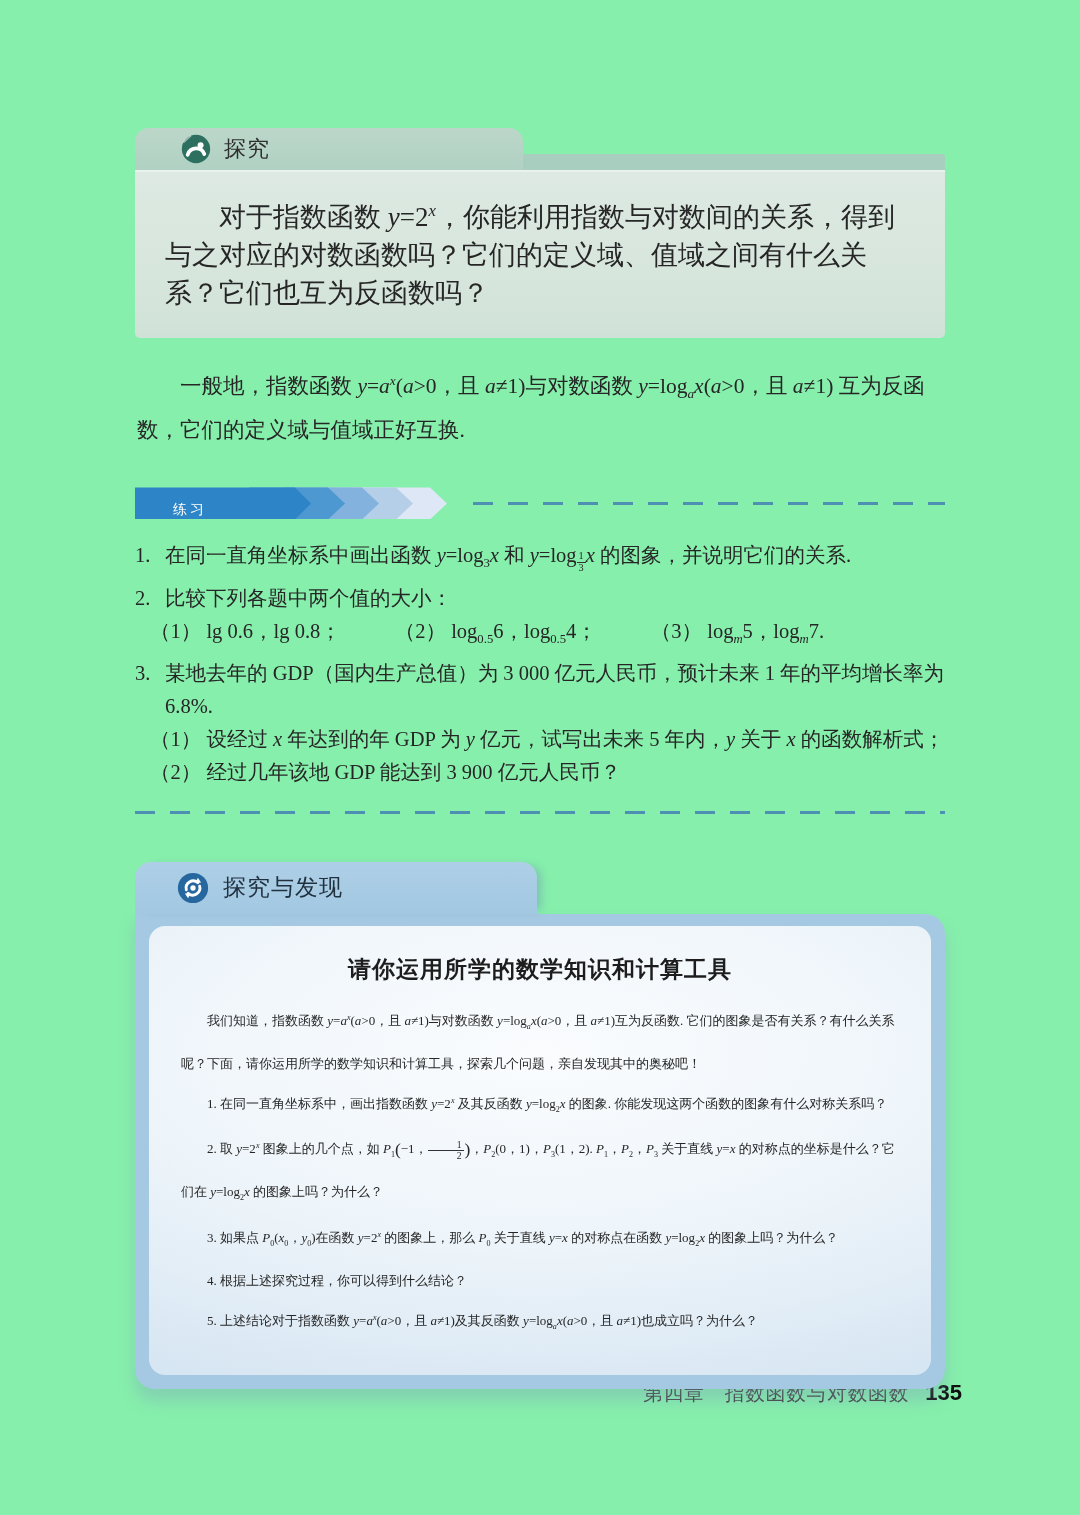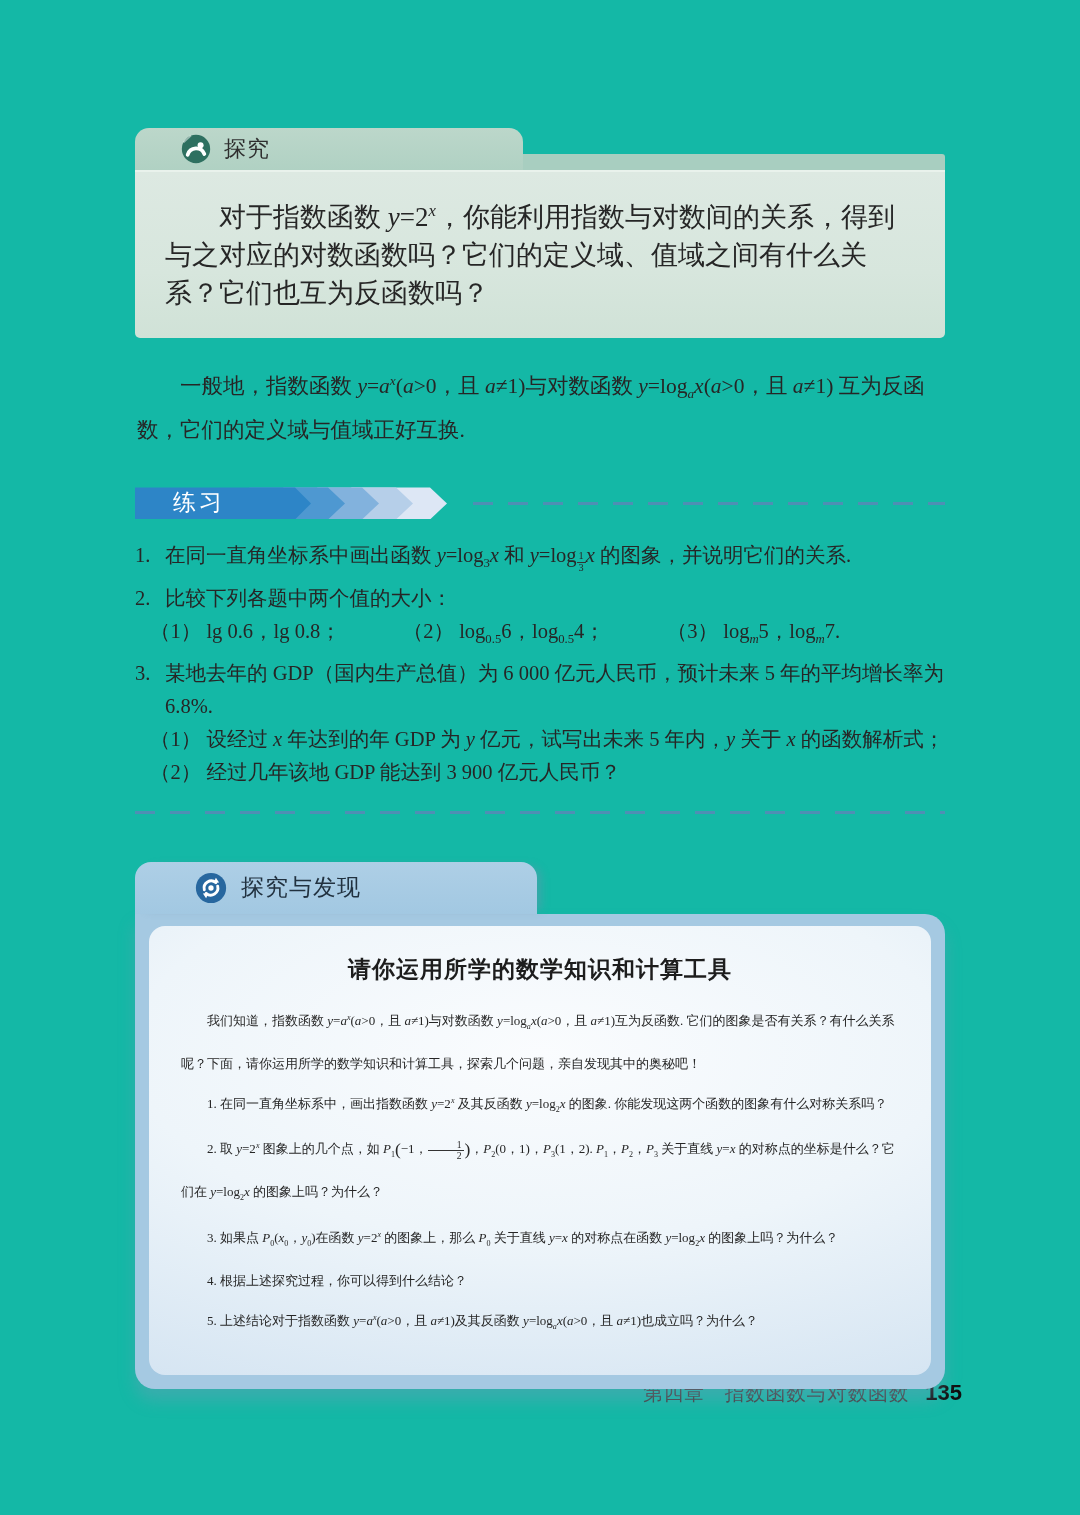--- a/index.html
+++ b/index.html
@@ -1,61 +1,61 @@
 <!DOCTYPE html>
 <html><head>
 <meta charset="utf-8">
 <style>
   html,body{margin:0;padding:0;background:#ffffff;}
-  .page{width:1080px;height:1515px;position:relative;background:#14b8a6;overflow:hidden;
+  .page{width:1080px;height:1515px;position:relative;background:#86efac;overflow:hidden;
         font-family:"Liberation Serif",serif;color:#262626;}
   .content{position:absolute;left:135px;top:128px;width:810px;}
 
   
   .explore-header{display:flex;align-items:flex-end;height:42px;}
   .explore-tab{width:388px;height:42px;background:linear-gradient(180deg,#bcd7ca,#b0d1c3);
                border-radius:14px 14px 0 0;display:flex;align-items:center;padding-left:46px;gap:13px;box-sizing:border-box;}
   .explore-strip{flex:1;height:16px;background:#a8cec0;border-radius:0 3px 0 0;}
   .tab-label{font-family:"Liberation Sans",sans-serif;font-size:22px;color:#2e2e2e;letter-spacing:1px;}
   .explore-body{background:linear-gradient(180deg,#dde9e2 0%,#d7e6dd 60%,#d0e2d7 100%);
                 border-top:2px solid #e9f2ec;border-radius:0 0 5px 5px;padding:20px 30px 26px;box-sizing:border-box;}
   .explore-body p{margin:0;font-size:27px;line-height:38px;text-indent:2em;}
 
   
   .main-para{margin:24px 2px 0;font-size:21.5px;line-height:37px;text-indent:2em;}
 
   
   .practice-header{margin-top:38px;display:flex;align-items:center;height:32px;}
   .practice-bar{position:relative;z-index:5;width:176px;height:32px;background:#2d85c7;color:#fff;
-                display:flex;align-items:flex-start;padding-left:38px;box-sizing:border-box;
-                font-family:"Liberation Sans",sans-serif;font-size:23px;letter-spacing:3px;
+                display:flex;align-items:flex-end;padding-left:38px;box-sizing:border-box;
+                font-family:"Liberation Sans",sans-serif;font-size:14px;letter-spacing:3px;
                 clip-path:polygon(0 0,calc(100% - 16px) 0,100% 50%,calc(100% - 16px) 100%,0 100%);}
   .chev{height:32px;width:96px;margin-left:-62px;
         clip-path:polygon(0 0,calc(100% - 17px) 0,100% 50%,calc(100% - 17px) 100%,0 100%,17px 50%);}
   .chev.c1{z-index:4;background:#4e98d1;}
   .chev.c2{z-index:3;background:#82b2dd;}
   .chev.c3{z-index:2;background:#b6cfe9;}
   .chev.c4{z-index:1;background:#dde7f5;}
   .dash{height:3px;background:repeating-linear-gradient(90deg,#4e8fb4 0 20px,transparent 20px 35px);}
   .dash.in-header{flex:1;margin-left:26px;}
   .dash.full{margin-top:22px;}
 
   .exercises{margin:20px 0 0;padding:0;list-style:none;font-size:20.5px;line-height:33px;}
   .exercises li{display:flex;margin-top:1px;}
   .exercises .num{flex:none;width:30px;}
   .exercises .li-body{flex:1;}
   .subline{margin-left:-15px;}
-  .parts{display:flex;margin-left:-15px;flex-wrap:nowrap;gap:8px;}
+  .parts{display:flex;margin-left:-15px;flex-wrap:nowrap;}
   .parts .part{margin-right:54px;white-space:nowrap;}
   .parts .part:last-child{margin-right:12px;text-align:center;}
 
   
   .discover{margin-top:48px;}
   .discover-tab{width:402px;height:52px;background:linear-gradient(180deg,#aecfe6,#a2c8e2);
-                border-radius:16px 16px 0 0;display:flex;align-items:center;padding-left:60px;gap:14px;
+                border-radius:16px 16px 0 0;display:flex;align-items:center;padding-left:42px;gap:14px;
                 box-sizing:border-box;box-shadow:8px 0 8px -4px rgba(110,145,175,.45);position:relative;z-index:2;}
   .discover-tab .tab-label{font-size:23px;color:#21313f;}
   .discover-box{position:relative;z-index:1;background:#a5c9e2;border-radius:0 20px 20px 20px;
                 padding:12px 14px 14px;box-sizing:border-box;
                 box-shadow:0 12px 16px rgba(125,155,185,.35);}
   .discover-inner{background:radial-gradient(130% 105% at 50% 28%,#fafcfe 0%,#eef5fa 40%,#c8dcee 100%);
                   border-radius:16px;padding:22px 32px 30px;box-sizing:border-box;}
   .discover-title{margin:6px 0 14px;text-align:center;font-family:"Liberation Sans",sans-serif;
                   font-weight:bold;font-size:23px;color:#1d1d1d;letter-spacing:1px;}
   .discover-inner p{margin:0;font-size:13px;line-height:37px;text-indent:2em;}
@@ -131,21 +131,21 @@
             <div class="parts">
               <span class="part">（1） lg 0.6，lg 0.8；</span>
               <span class="part">（2） log<sub>0.5</sub>6，log<sub>0.5</sub>4；</span>
               <span class="part">（3） log<sub><i>m</i></sub>5，log<sub><i>m</i></sub>7.</span>
             </div>
           </div>
         </li>
         <li>
           <span class="num">3.</span>
           <div class="li-body">
-            <div>某地去年的 GDP（国内生产总值）为 6 000 亿元人民币，预计未来 5 年的平均增长率为 6.8%.</div>
+            <div>某地去年的 GDP（国内生产总值）为 3 000 亿元人民币，预计未来 1 年的平均增长率为 6.8%.</div>
             <div class="subline">（1） 设经过 <i>x</i> 年达到的年 GDP 为 <i>y</i> 亿元，试写出未来 5 年内，<i>y</i> 关于 <i>x</i> 的函数解析式；</div>
             <div class="subline">（2） 经过几年该地 GDP 能达到 3 900 亿元人民币？</div>
           </div>
         </li>
       </ol>
 
       <div class="dash full"></div>
     </section>
 
     <section class="discover">

